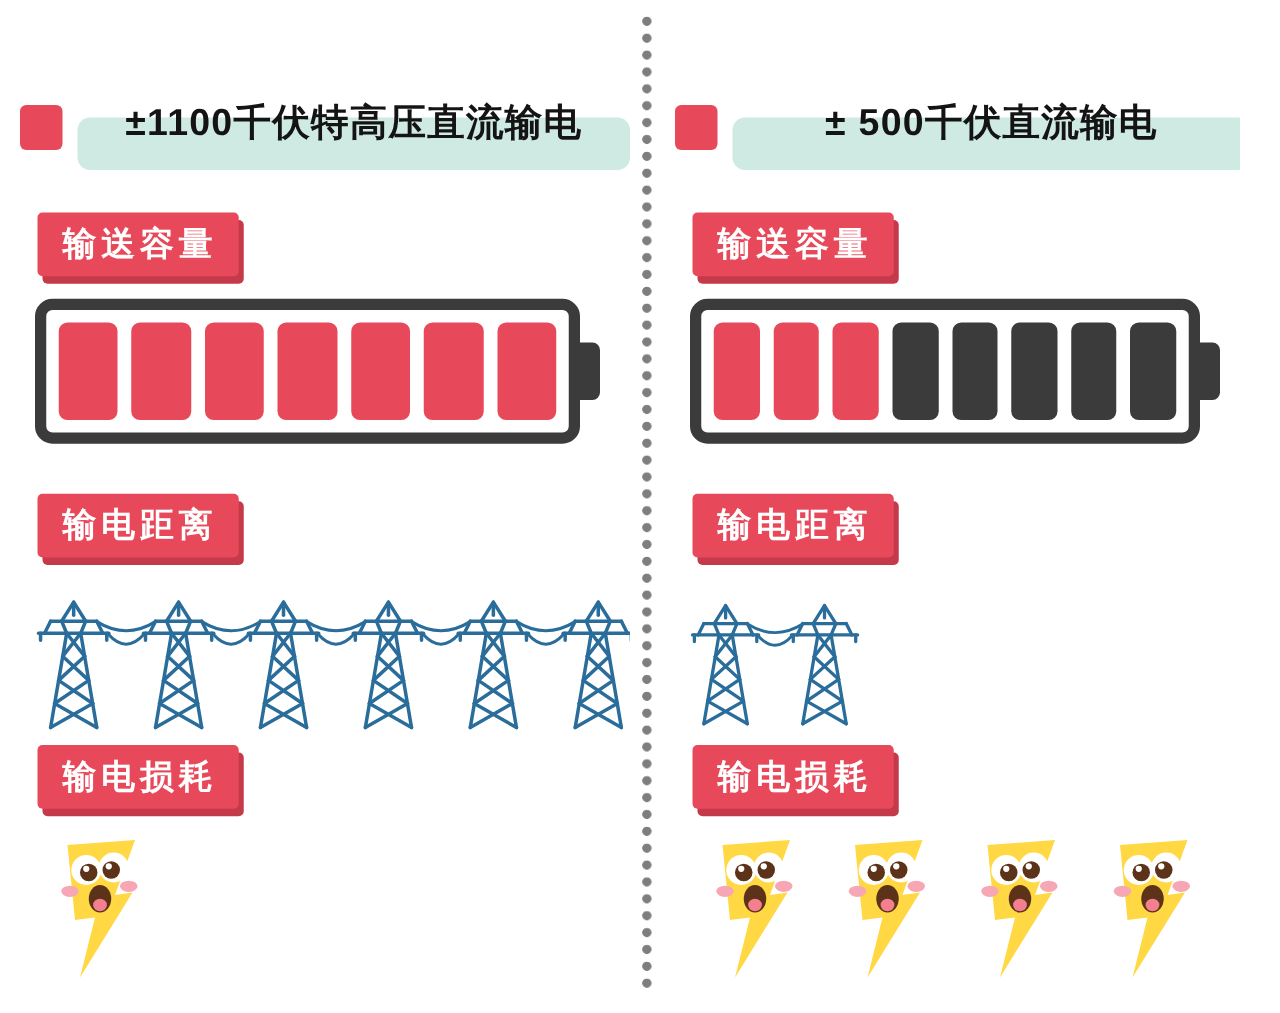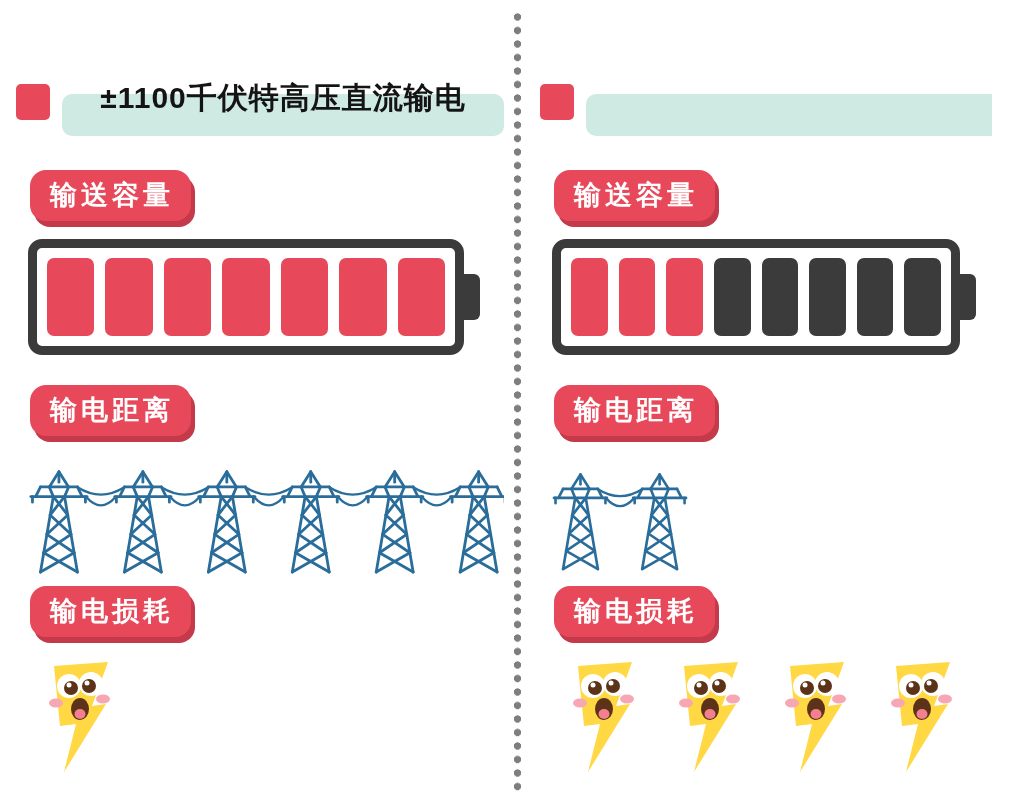--- a/index.html
+++ b/index.html
@@ -25,23 +25,23 @@
   .mint-box{position:absolute;left:0;right:0;top:18px;height:42px;background:var(--mint);border-radius:10px;}
   .panel-title{
     position:absolute;left:0;right:0;top:2px;text-align:center;
     font-size:30px;font-weight:bold;color:#141414;letter-spacing:1px;white-space:nowrap;
   }
 
   
   .section-label{
     display:inline-block;margin:32px 0 0 14px;background:var(--red);color:#fff;
     font-size:27px;font-weight:bold;letter-spacing:4px;padding:7px 17px 8px 20px;
-    border-radius:16px;box-shadow:4px 6px 0 var(--red-dark);
-  }
-  .section-label.distance{margin-top:30px;text-align:center;}
+    border-radius:4px;box-shadow:4px 6px 0 var(--red-dark);
+  }
+  .section-label.distance{margin-top:40px;text-align:center;}
   .section-label.loss{margin-top:4px;}
 
   
   .battery-wrap{position:relative;margin:18px 40px 0 12px;}
   .battery{
     height:116px;border:9px solid var(--dark);border-radius:14px;background:#fff;
     display:flex;gap:11px;padding:10px;
   }
   .battery-tip{
     position:absolute;right:-16px;top:50%;transform:translateY(-50%);
@@ -154,20 +154,21 @@
   <ellipse cx="54" cy="56" rx="5.5" ry="5" fill="#f4808f"></ellipse>
 </svg>
       </div>
   </div>
 
   <div class="panel right">
     <div class="header">
       <div class="red-square"></div>
       <div class="title-wrap">
         <div class="mint-box"></div>
+        <div class="panel-title">± 500千伏直流输电</div>
       </div>
     </div>
 
     <div class="section-label capacity">
       <span>输送容量</span>
     </div>
     <div class="battery-wrap">
       <div class="battery">
           <div class="cell filled"></div>
           <div class="cell filled"></div>

